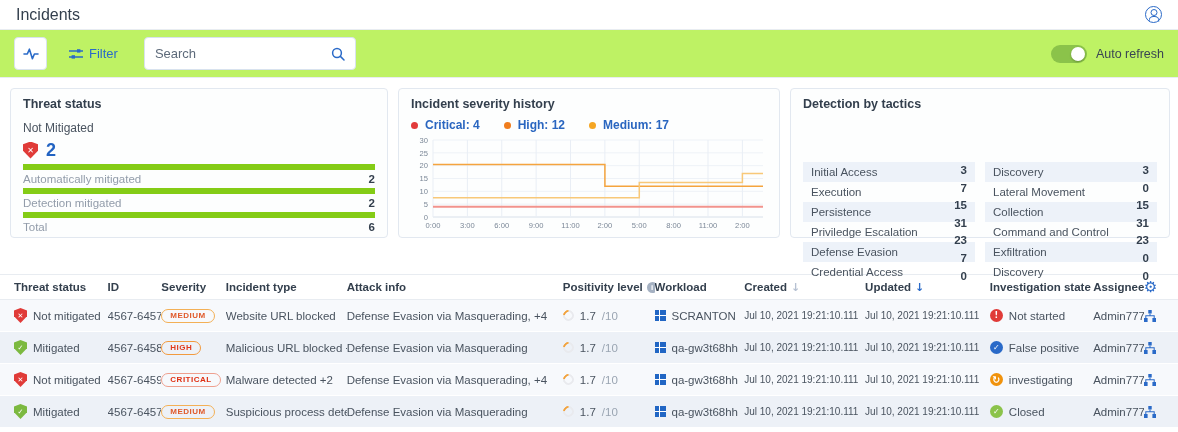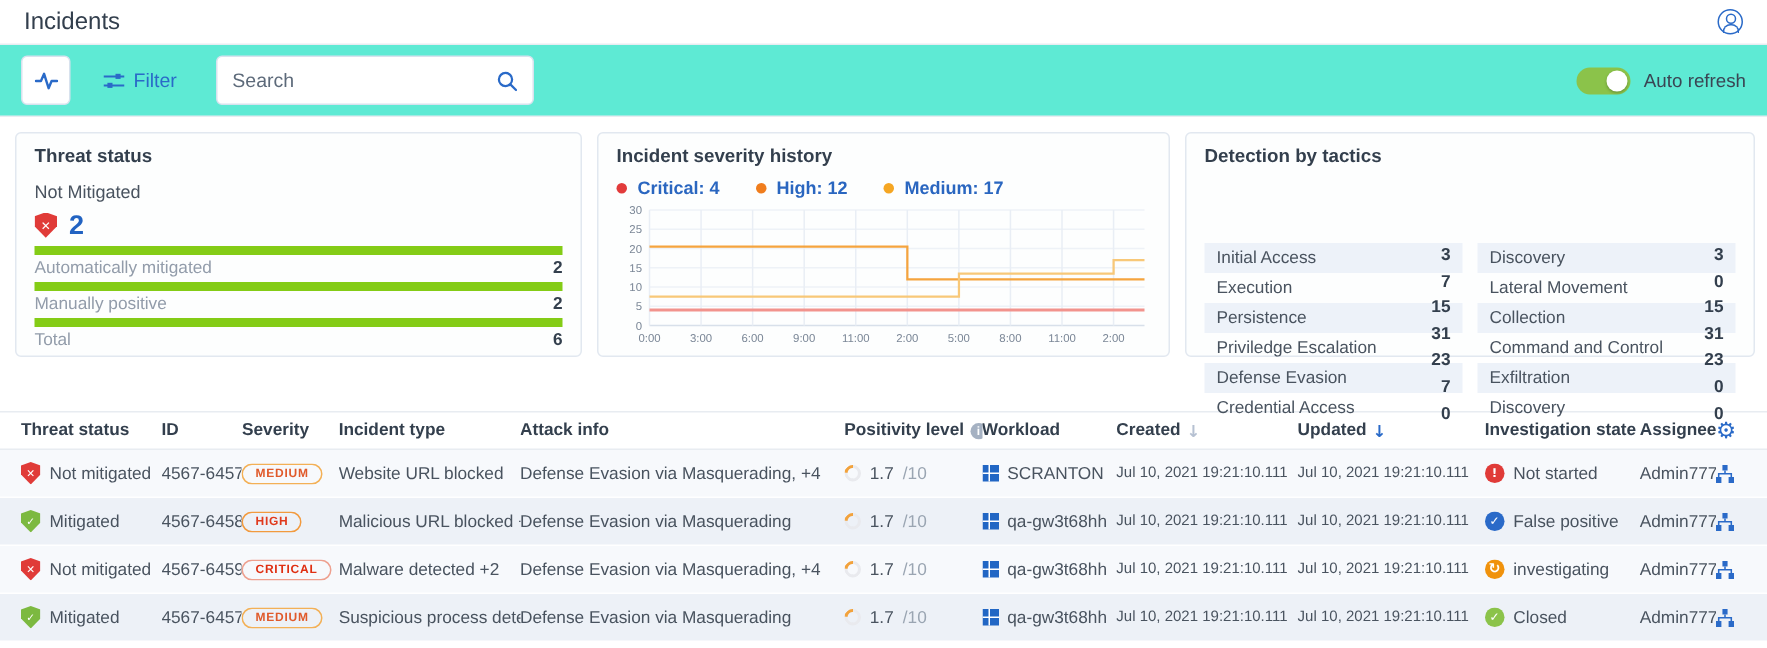--- a/index.html
+++ b/index.html
@@ -11,21 +11,21 @@
     padding:0 16px; border-bottom:1px solid #e8ecf1; background:#fff; }
   .page-title { font-size:16px; color:#333f4d; }
   .account { width:17px; height:17px; border:1.6px solid #2a6ac8; border-radius:50%; position:relative; cursor:pointer; }
   .account::before { content:""; position:absolute; top:1.5px; left:50%; transform:translateX(-50%);
     width:5px; height:5px; border:1.2px solid #2a6ac8; border-radius:50%; }
   .account::after { content:""; position:absolute; bottom:0.5px; left:50%; transform:translateX(-50%);
     width:9px; height:5px; border:1.2px solid #2a6ac8; border-bottom:none; border-radius:5px 5px 0 0; }
 
   
   .toolbar { height:48px; display:flex; align-items:center; padding:0 14px;
-    border-bottom:1px solid #e8ecf1; background:#5eead4; }
+    border-bottom:1px solid #e8ecf1; background:#bef264; }
   .icon-btn { width:33px; height:33px; background:#fff; border:1px solid #d8e2ee; border-radius:4px;
     display:flex; align-items:center; justify-content:center; cursor:pointer; }
   .filter-btn { display:flex; align-items:center; gap:6px; margin-left:22px; border:none; background:none;
     color:#2a6ac8; font-size:13px; cursor:pointer; font-family:inherit; }
   .search-box { margin-left:26px; width:212px; height:33px; background:#fff; border:1px solid #d8e2ee;
     border-radius:4px; display:flex; align-items:center; padding:0 10px; }
   .search-box input { flex:1; border:none; outline:none; font-size:13px; color:#3a4553; background:transparent; font-family:Liberation Sans, sans-serif; }
   .search-box input::placeholder { color:#5d6a7a; }
   .toolbar-spacer { flex:1; }
   .toggle { width:36px; height:18px; border-radius:9px; background:#8bc34a; position:relative; cursor:pointer; }
@@ -183,21 +183,21 @@
     <div class="highlight-row">
       <span class="shield big not-mitigated"></span>
       <span class="highlight-value">2</span>
     </div>
     <div class="stat-rows">
         <div class="stat-row">
           <span class="stat-label">Automatically mitigated</span>
           <span class="stat-value">2</span>
         </div>
         <div class="stat-row">
-          <span class="stat-label">Manually positive</span>
+          <span class="stat-label">Detection mitigated</span>
           <span class="stat-value">2</span>
         </div>
         <div class="stat-row">
           <span class="stat-label">Total</span>
           <span class="stat-value">6</span>
         </div>
       </div>
   </div>
 
   <div class="card card-chart">

